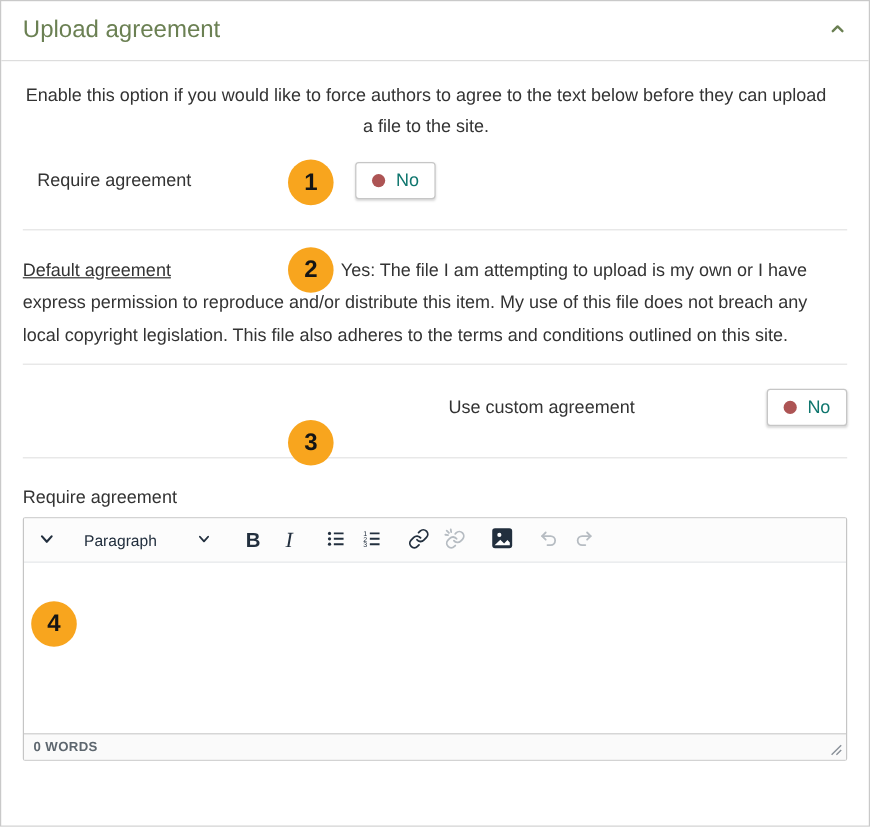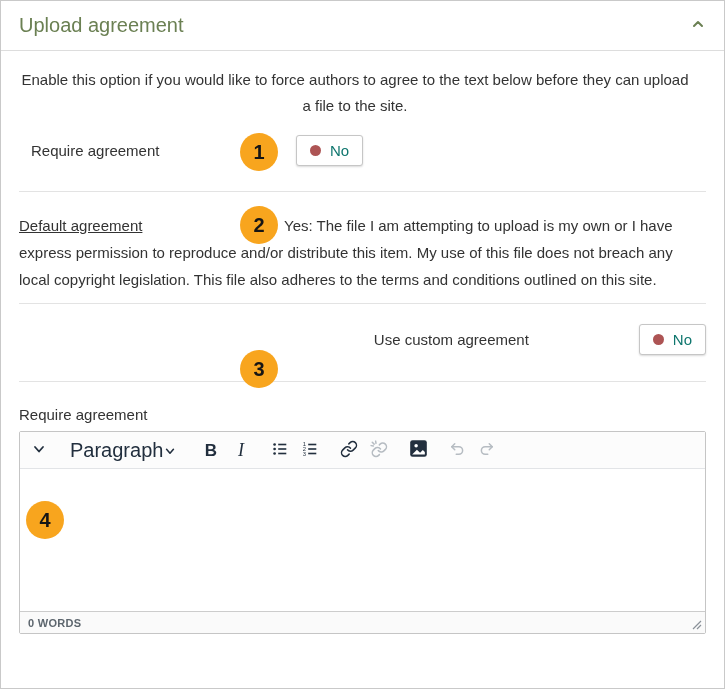--- a/index.html
+++ b/index.html
@@ -56,21 +56,21 @@
     display:flex; align-items:center; justify-content:center;
     background:transparent; border:0; border-radius:3px; padding:0;
     color:#222f3e; cursor:pointer;
   }
   .tb-btn.disabled { color:#b6bcc2; }
   .tb-group { display:flex; align-items:center; margin-right:9px; }
   .format-select {
     display:flex; align-items:center; justify-content:space-between;
     width:118px; height:30px; margin:0 14px 0 10px; padding:0 6px;
     background:transparent; border:0; border-radius:3px;
-    color:#222f3e; font-size:20px; font-family:inherit; cursor:pointer;
+    color:#222f3e; font-size:13px; font-family:inherit; cursor:pointer;
   }
   .bold-glyph { font-weight:700; font-size:17px; line-height:1; }
   .italic-glyph { font-style:italic; font-family:"Liberation Serif", serif; font-size:18px; line-height:1; }
   .editor-content { height:142px; background:#fff; outline:none; }
   .editor-statusbar {
     position:relative;
     display:flex; align-items:center; justify-content:flex-start;
     height:21px; padding:0 18px 0 8px;
     background:#fafafa; border-top:1px solid #ccc;font-weight:bold;
   }

